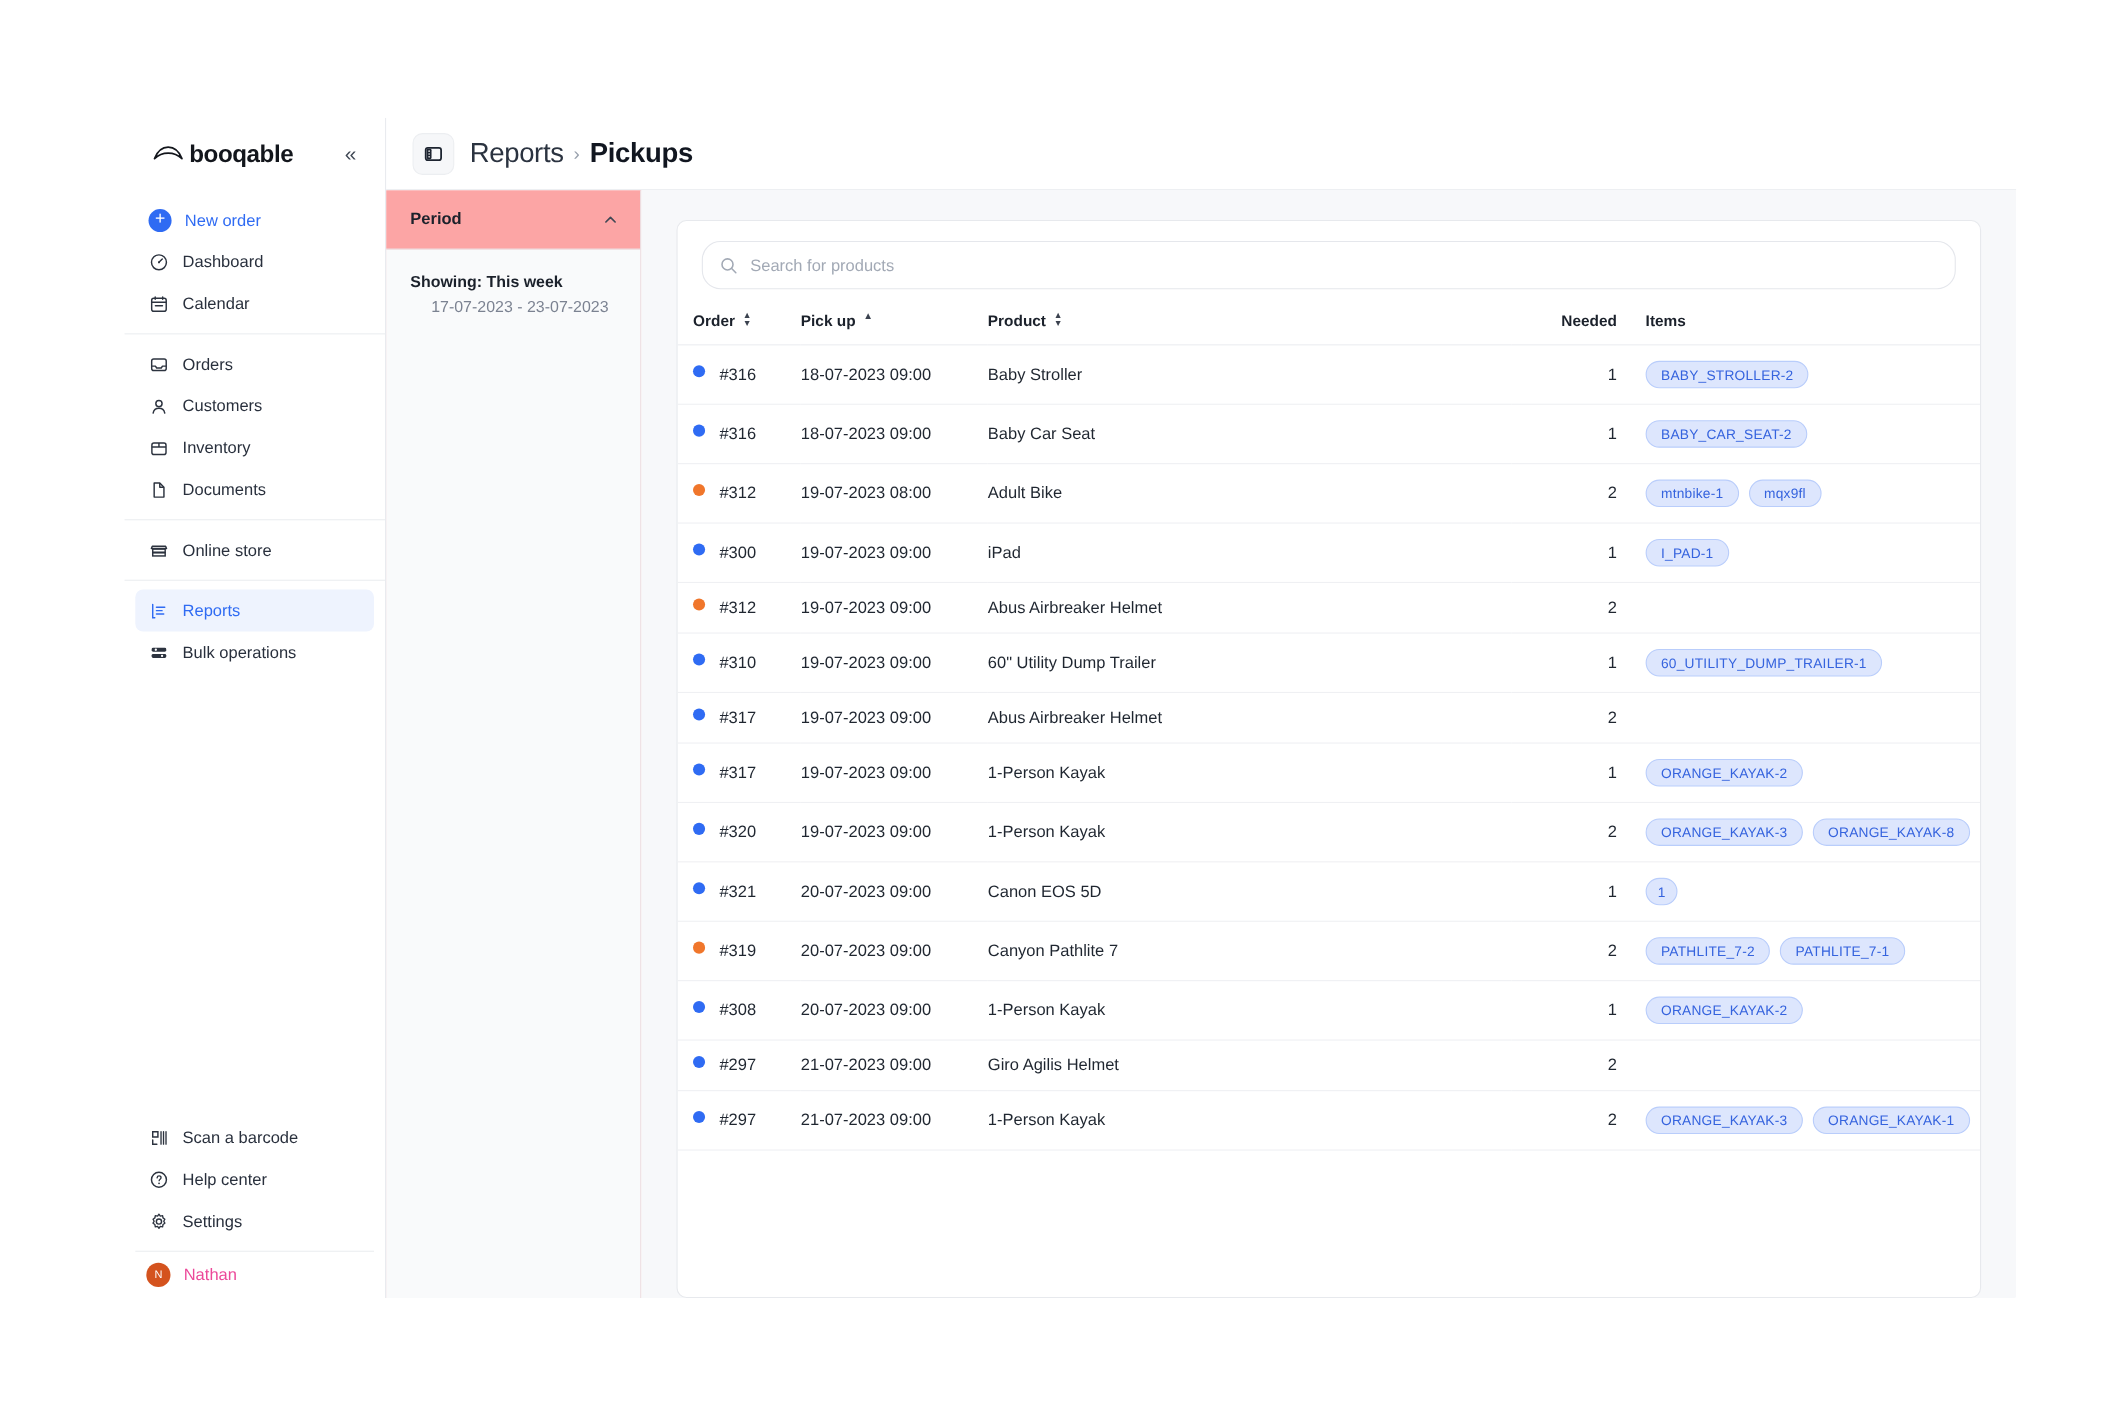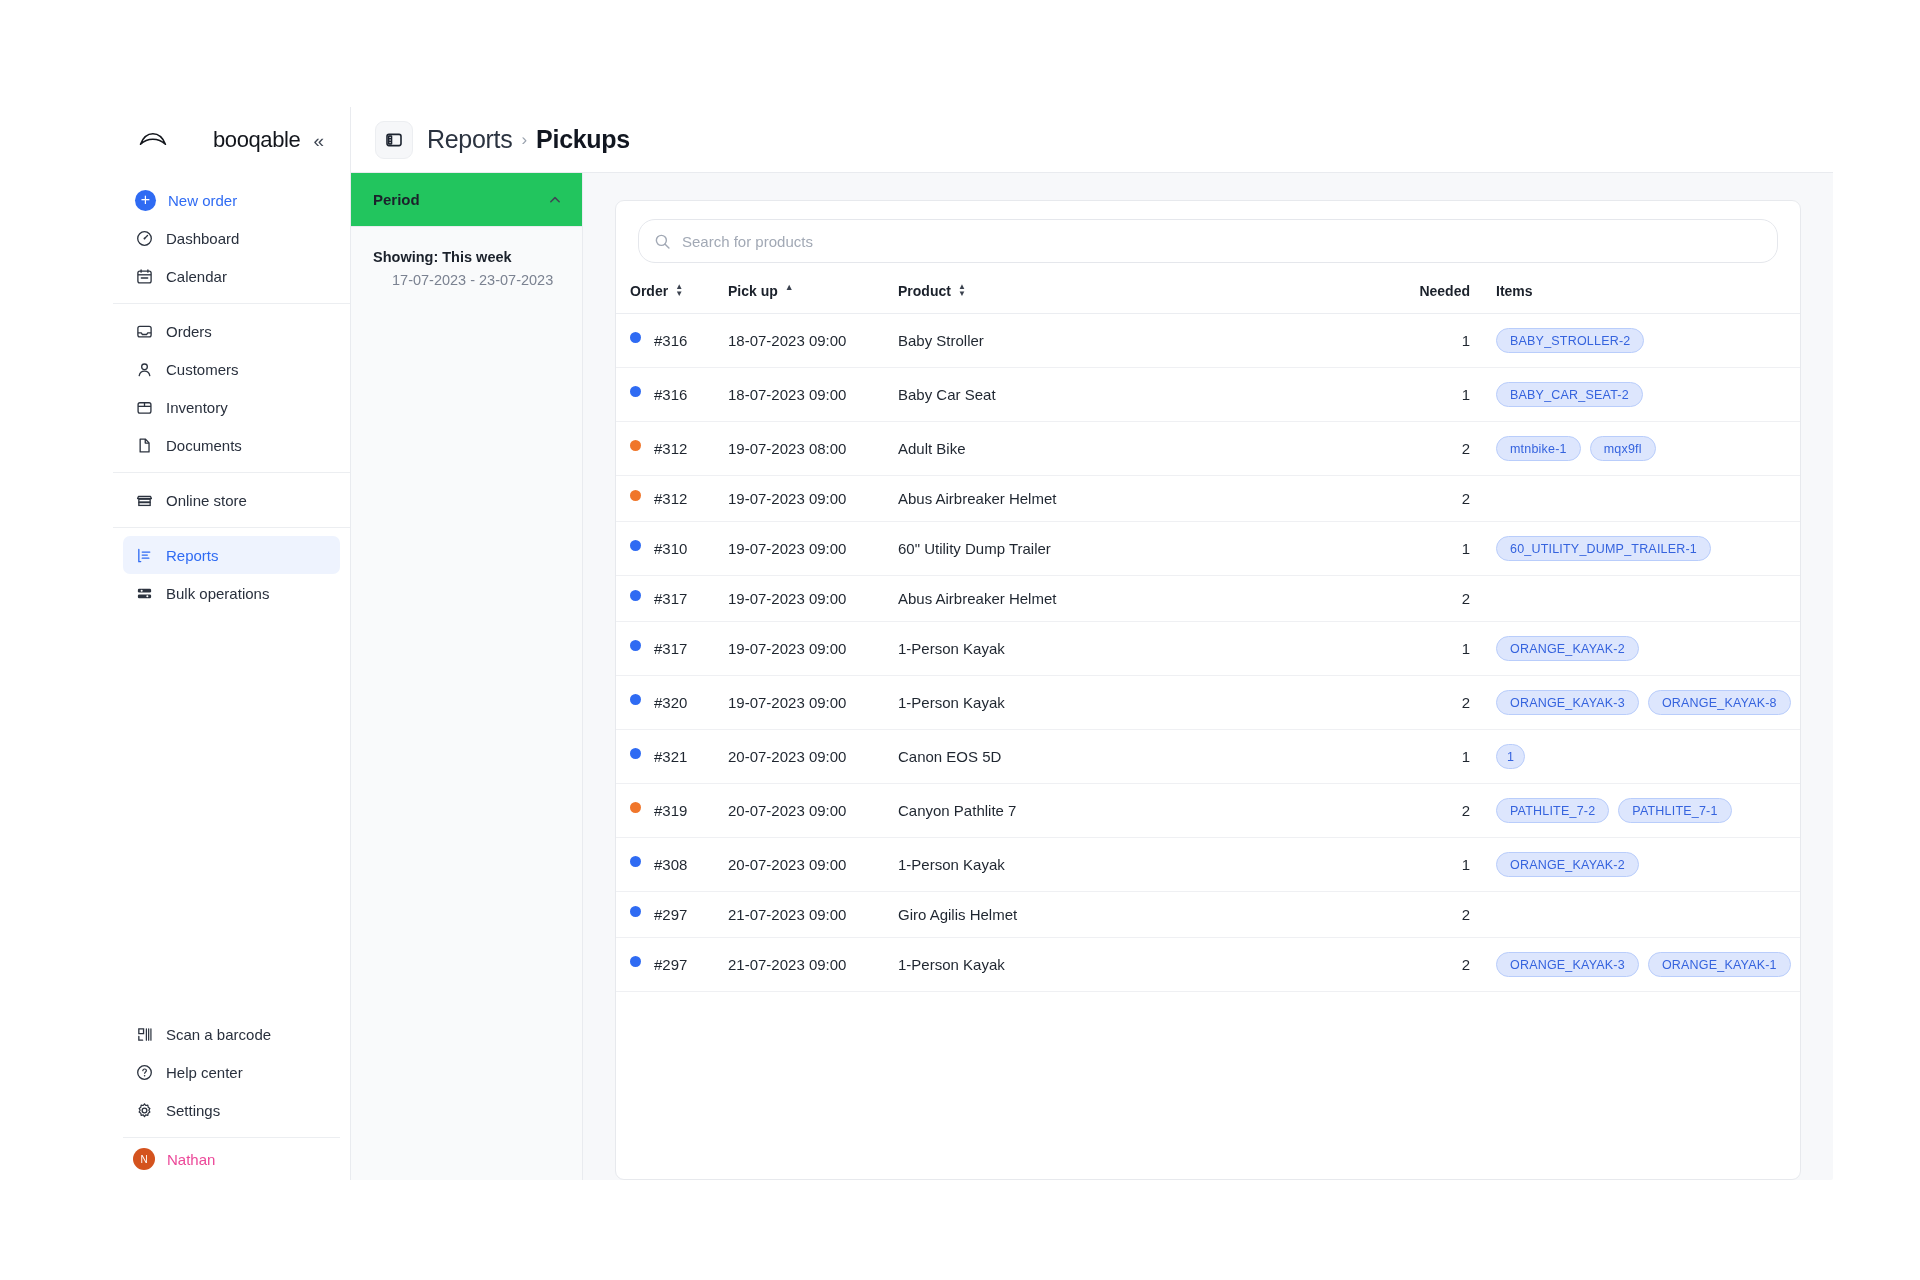--- a/index.html
+++ b/index.html
@@ -27,21 +27,21 @@
     display: flex; flex-direction: column;
     position: relative;
   }
   .sb-top {
     height: 66px;
     display: flex; align-items: center; justify-content: space-between;
     padding: 0 22px 0 26px;
   }
   .logo { display: flex; align-items: center; gap: 5px; }
   .logo-text {
-    font-size: 22px; font-weight: 400; color: #13161c; letter-spacing: -0.4px; margin-left: 41px;
+    font-size: 22px; font-weight: 700; color: #13161c; letter-spacing: -0.4px;
   }
   .collapse-btn {
     color: #3f4754; font-size: 19px; line-height: 1; cursor: pointer;
     padding: 2px 4px;
   }
   .nav-group { padding: 8px 10px; }
   .nav-group + .nav-group { border-top: 1px solid #eceef1; }
   .nav-item {
     display: flex; align-items: center; gap: 12px;
     height: 38px; padding: 0 12px;
@@ -100,21 +100,21 @@
   .crumb-link { font-size: 25px; color: #2b3340; letter-spacing: -0.3px; cursor: pointer; }
   .crumb-sep { font-size: 17px; color: #9aa2ae; }
   .crumb-current { font-size: 25px; color: #111620; font-weight: 700; letter-spacing: -0.3px; }
 
   .body-row { flex: 1 1 auto; display: flex; min-height: 0; }
 
   
   .filters {
     width: 232px; flex: 0 0 232px;
     border-right: 1px solid #e9ebef;
-    background: #22c55e;
+    background: #fca5a5;
     display: flex; flex-direction: column;
   }
   .filter-head {
     height: 54px; flex: 0 0 54px;
     display: flex; align-items: center; justify-content: space-between;
     padding: 0 20px 0 22px;
     border-bottom: 1px solid #e9ebef;
   }
   .filter-title { font-size: 15px; font-weight: 700; color: #1b212b; }
   .chev { color: #3f4754; font-size: 13px; cursor: pointer; }
@@ -483,20 +483,36 @@
                   <td class="col-items">
                     <span class="pills">
                       <span class="pill">mtnbike-1</span>
                       <span class="pill">mqx9fl</span>
                     </span>
                   </td>
                 </tr>
                 <tr>
                   <td class="col-order">
                     <span class="order-cell">
+                      <span class="dot" style="background: rgb(47, 107, 243);"></span>
+                      <span>#300</span>
+                    </span>
+                  </td>
+                  <td class="col-pickup">19-07-2023 09:00</td>
+                  <td class="col-product">iPad</td>
+                  <td class="col-needed">1</td>
+                  <td class="col-items">
+                    <span class="pills">
+                      <span class="pill">I_PAD-1</span>
+                    </span>
+                  </td>
+                </tr>
+                <tr>
+                  <td class="col-order">
+                    <span class="order-cell">
                       <span class="dot" style="background: rgb(240, 118, 43);"></span>
                       <span>#312</span>
                     </span>
                   </td>
                   <td class="col-pickup">19-07-2023 09:00</td>
                   <td class="col-product">Abus Airbreaker Helmet</td>
                   <td class="col-needed">2</td>
                   <td class="col-items">
                     <span class="pills"></span>
                   </td>

